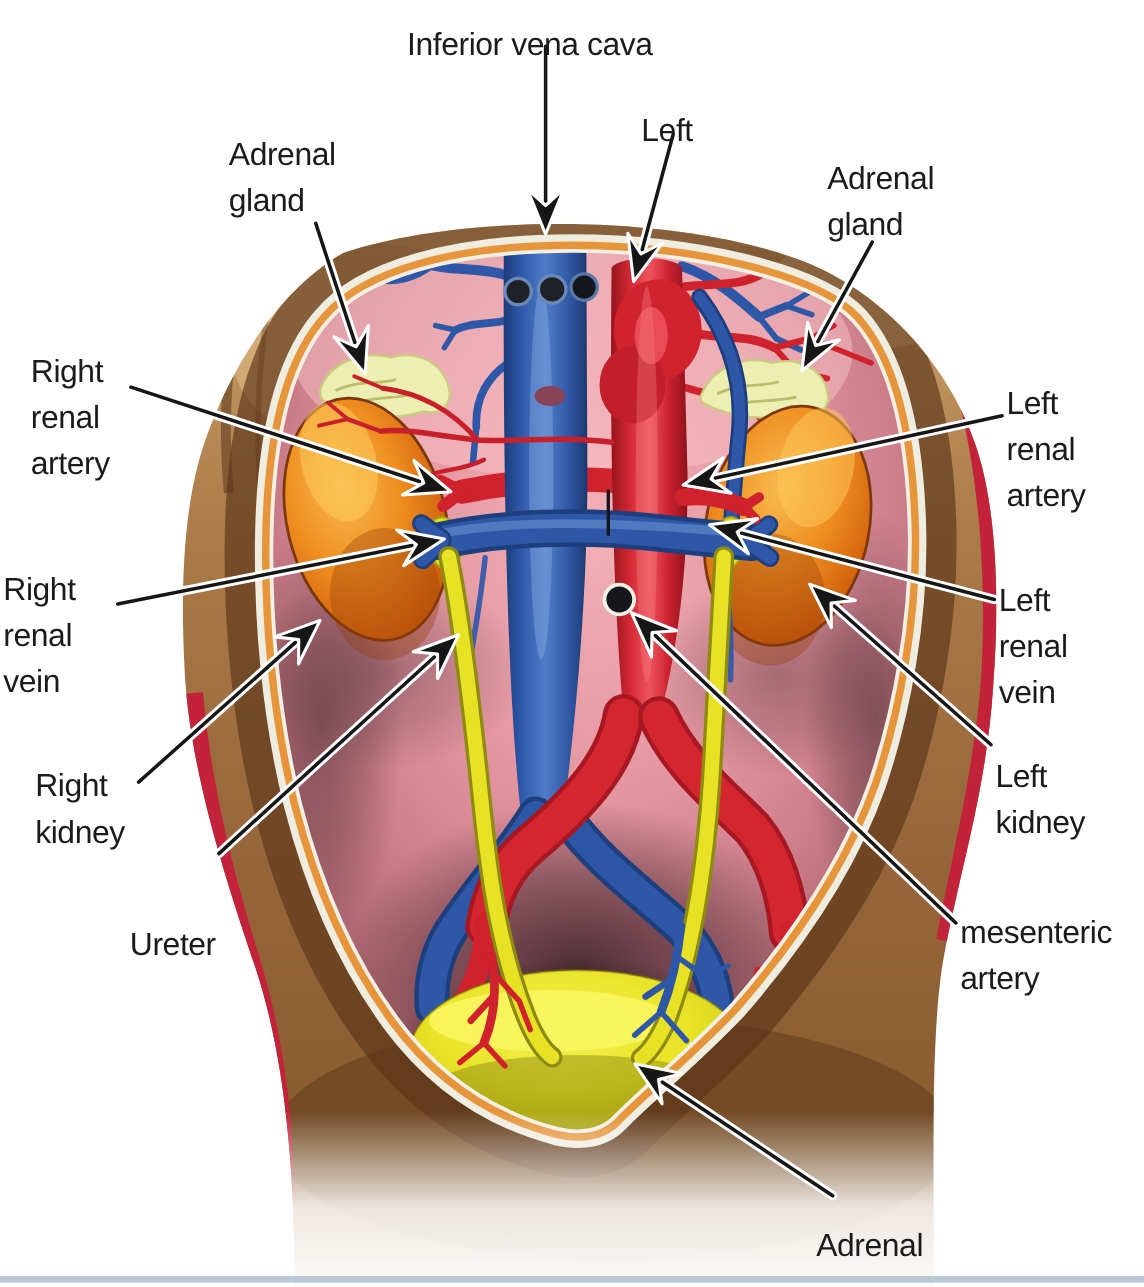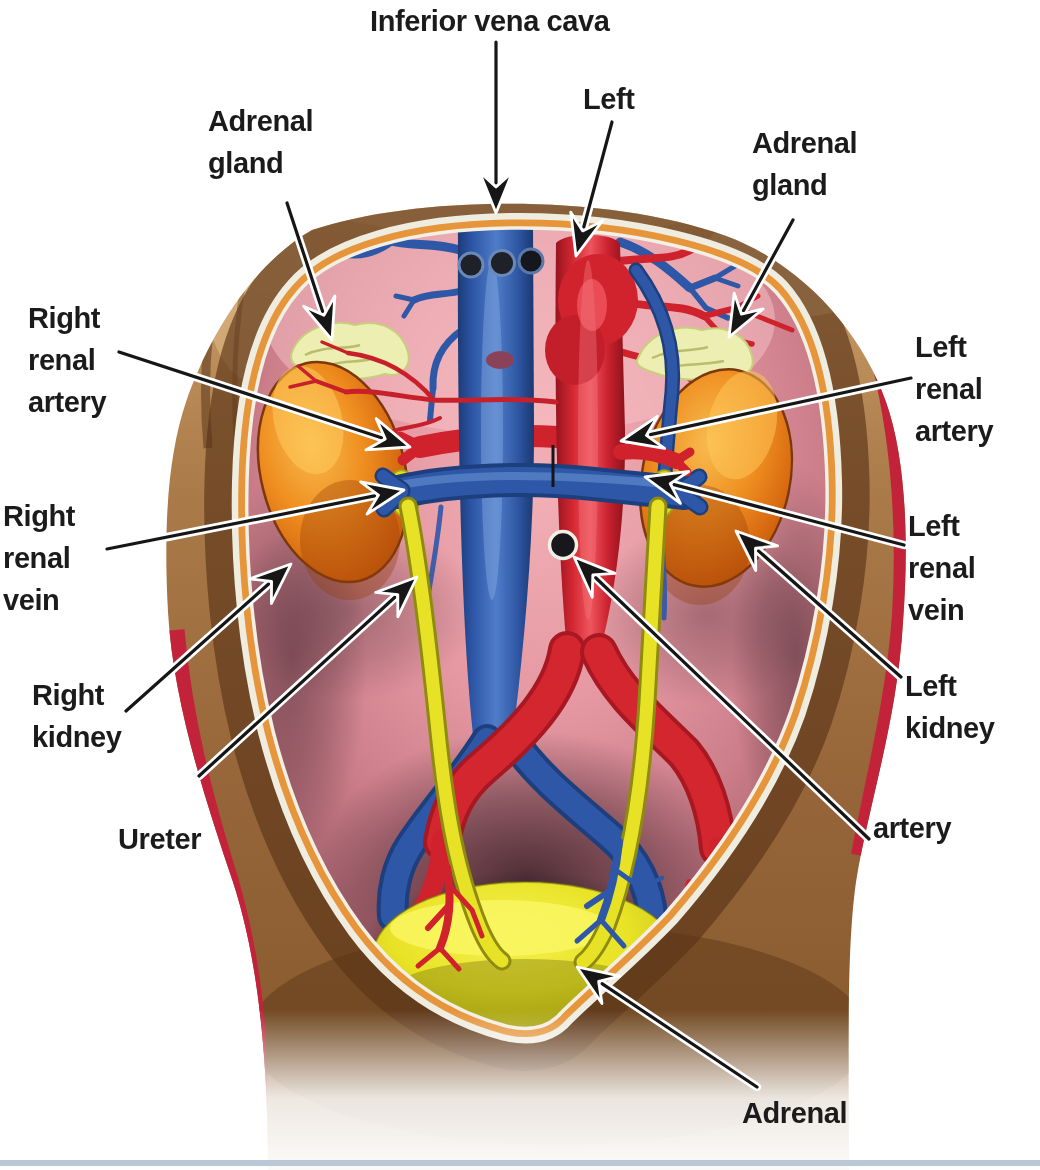--- a/index.html
+++ b/index.html
@@ -10,23 +10,24 @@
     overflow:hidden;
     font-family:"Liberation Sans", sans-serif;
   }
   .stage svg{position:absolute;left:0;top:0;width:1040px;height:1170px;}
   .labels{position:absolute;left:0;top:0;width:1040px;height:1170px;pointer-events:none;}
   .label{
     position:absolute;
     color:#1b1b1b;
     font-size:29px;
     line-height:42px;
-    font-weight:700;
+    font-weight:400;
     letter-spacing:-0.4px;
     white-space:nowrap;
+    margin-top:20px;
   }
 </style>
 </head>
 <body>
 
 <div class="stage">
 
 <svg viewBox="0 0 1040 1170" aria-hidden="true">
   <defs>
     <linearGradient id="skinG" x1="0" y1="0" x2="0" y2="1">
@@ -410,20 +411,21 @@
     <div>kidney</div>
   </div>
   <div class="label" style="left:905px;top:665px">
     <div>Left</div>
     <div>kidney</div>
   </div>
   <div class="label" style="left:118px;top:818px">
     <div>Ureter</div>
   </div>
   <div class="label" style="left:873px;top:807px">
+    <div>mesenteric</div>
     <div>artery</div>
   </div>
   <div class="label" style="left:742px;top:1092px">
     <div>Adrenal</div>
   </div>
 </div>
 
 </div>
 
 </body></html>

